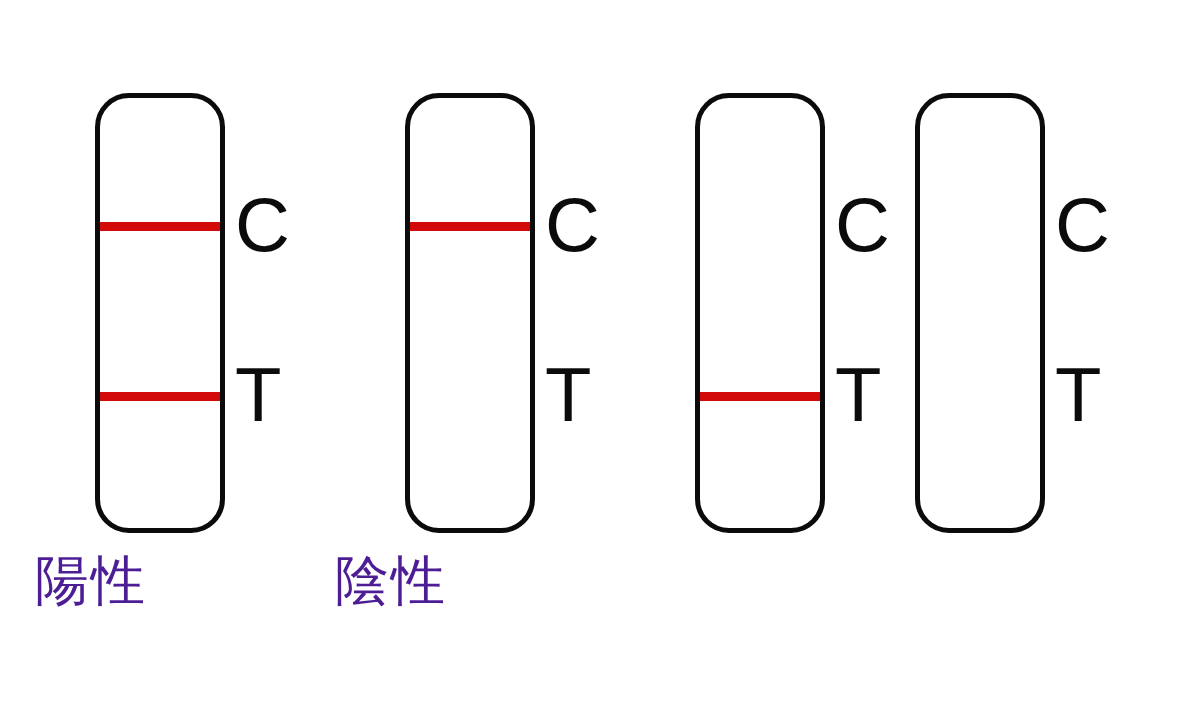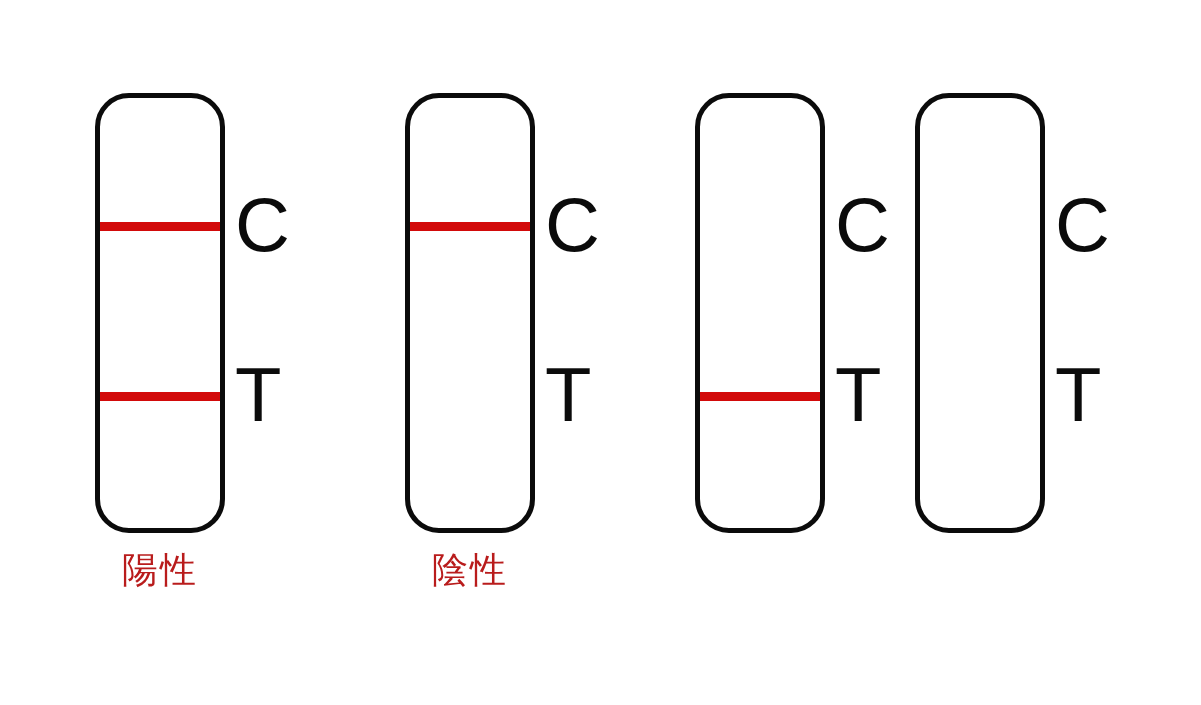--- a/index.html
+++ b/index.html
@@ -49,24 +49,23 @@
     color: #0b0b0b;
     text-align: left;
     white-space: nowrap;
   }
   .c-marker { top: 94px; }
   .t-marker { top: 264px; }
   .result-label {
     position: absolute;
     top: 549px;
     width: 250px;
-    text-align: center;
-    font-size: 36px;
+    font-size: 54px;
     line-height: 1.15;
-    color: #b91c1c;
+    color: #4c1d95;
     letter-spacing: 2px;
     white-space: nowrap;
   }
 </style>
 </head>
 <body>
 
 <div class="figure">
 
   <div class="strip-wrap" style="left:95px">
@@ -99,15 +98,15 @@
   <div class="strip-wrap" style="left:915px">
     <div class="strip">
       
       
     </div>
     <div class="marker c-marker">C</div>
     <div class="marker t-marker">T</div>
   </div>
 
   <div class="result-label" style="left:35px">陽性</div>
-  <div class="result-label" style="left:345px">陰性</div>
+  <div class="result-label" style="left:335px">陰性</div>
 
 </div>
 
 </body></html>

